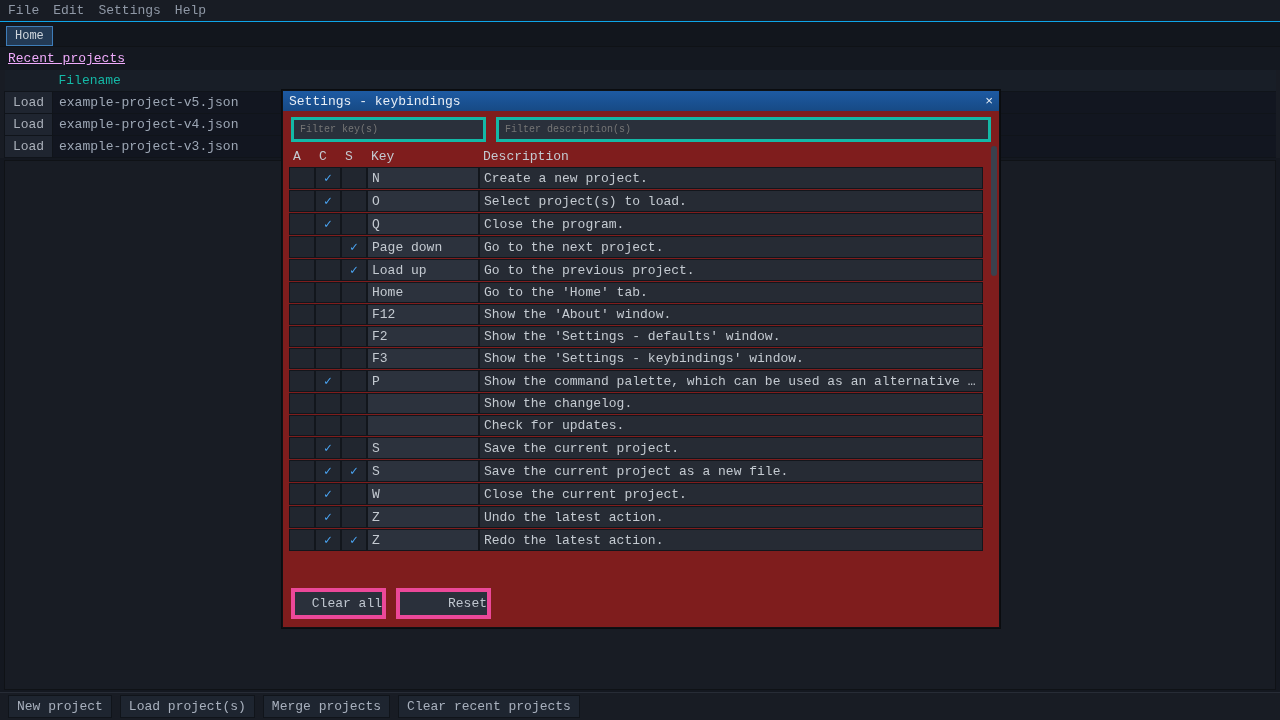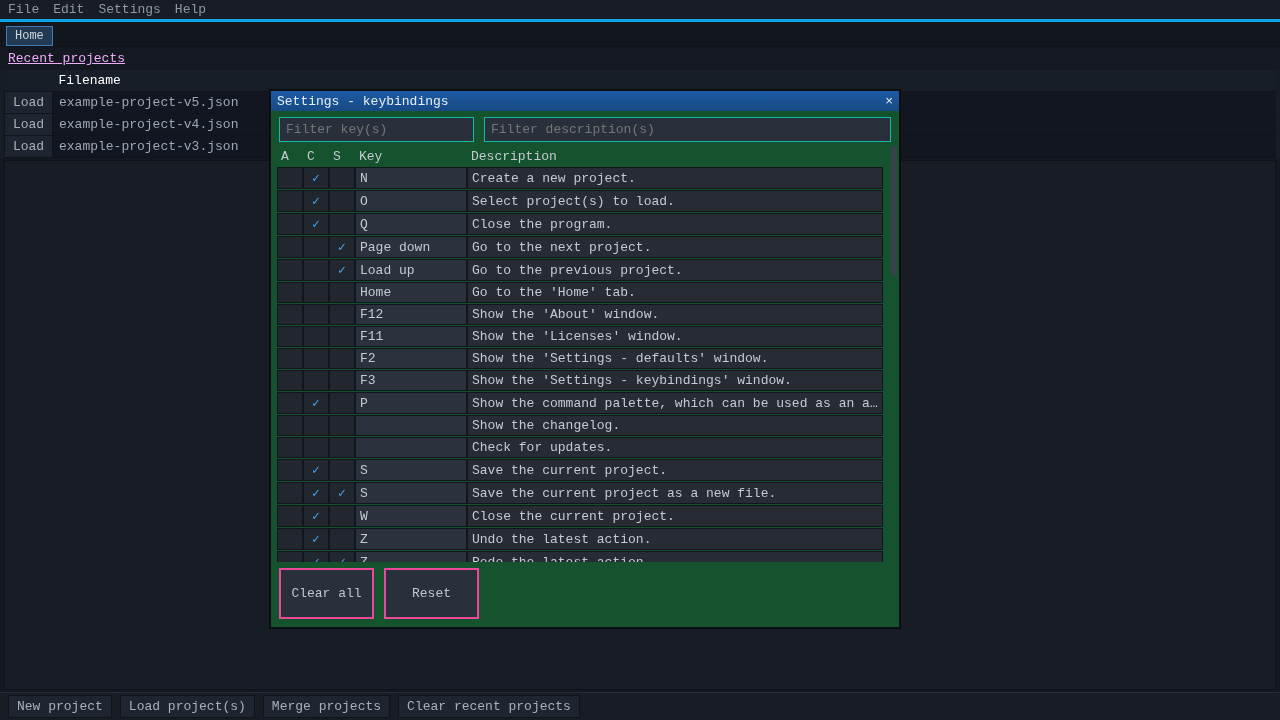--- a/index.html
+++ b/index.html
@@ -13,21 +13,21 @@
     position: relative;
   }
   
   .menubar {
     height: 22px;
     display: flex;
     align-items: center;
     padding: 0 8px;
     gap: 14px;
     background: #181c24;
-    border-bottom: 3px solid #0ea5e9;
+    border-bottom: 1px solid #0ea5e9;
   }
   .menubar span { color: #8f98a6; cursor: default; }
   
   .tabbar {
     height: 25px;
     display: flex;
     align-items: flex-end;
     background: #12161d;
     border-bottom: 1px solid #0f1216;
     padding-left: 6px;
@@ -48,21 +48,21 @@
   
   .proj-area { padding: 0 4px; background: #181c24; }
   .proj-table { width: 100%; border-collapse: collapse; }
   .proj-table th, .proj-table td {
     text-align: left;
     padding: 3px 6px;
     font-weight: normal;
     color: #9da7b5;
     border-bottom: 1px solid #10141a;
   }
-  .proj-table th { color: #ffffff; background:#181e27;margin-left:34px; }
+  .proj-table th { color: #14b8a6; background:#181e27;margin-left:34px; }
   .proj-table .load-cell {
     width: 48px;
     background: #1f2530;
     border: 1px solid #10141a;
     text-align: center;
     color: #aab0ba;
     font-family: Liberation Mono, monospace;
   }
   .proj-body { background:#121620; }
   .proj-big {
@@ -87,23 +87,23 @@
   .footer .fbtn {
     background: #1e2530;
     border: 1px solid #10141a;
     padding: 3px 8px;
     color: #a8b0bd;
   }
 
   
   .modal {
     position: absolute;
-    left: 270px; top: 90px;
-    width: 630px; height: 538px;
-    background: #14532d;
+    left: 282px; top: 90px;
+    width: 718px; height: 538px;
+    background: #7f1d1d;
     border: 1px solid #0e1114;
     box-shadow: 0 0 0 1px #0a0c0f;
     display: flex;
     flex-direction: column;
   }
   .modal-title {
     height: 20px;
     background: linear-gradient(#1d5aa3,#174a85);
     color: #e8eef5;
     display: flex;
@@ -113,25 +113,25 @@
     justify-content: space-between;
   }
   .modal-title .close { color:#e8eef5; cursor:default; }
   .filters {
     display: flex;
     gap: 10px;
     padding: 6px 8px 4px 8px;
   }
   .filters input {
     background: #2a303b;
-    border: 1px solid #14b8a6;
+    border: 3px solid #14b8a6;
     color: #8f98a6;
     padding: 4px 6px;
     font-family: inherit;
-    font-size: 13px;
+    font-size: 10px;
     outline: none;
   }
   .filters .f-key   { width: 195px; }
   .filters .f-desc  { flex: 1; }
 
   .kb-wrap {
     flex: 1;
     overflow: hidden;
     padding: 0 6px 0 6px;
     position: relative;
@@ -182,25 +182,25 @@
   .col-a{width:26px} .col-c{width:26px} .col-s{width:26px}
   .col-k{width:112px}
 
   .modal-footer {
     display: flex;
     gap: 10px;
     padding: 6px 8px 8px 8px;
   }
   .modal-footer .mbtn {
     background: #2a303b;
-    border: 2px solid #ec4899;
+    border: 4px solid #ec4899;
     color: #bfc6cf;
-    padding: 16px 0;
+    padding: 4px 0;
     width: 95px;
-    text-align: center;
+    text-align: right;
   }
 </style>
 </head>
 <body>
 
 <div class="menubar">
   <span>File</span>
   <span>Edit</span>
   <span>Settings</span>
   <span>Help</span>
@@ -323,27 +323,20 @@
             <td class="ck"></td>
             <td class="ck"></td>
             <td class="ck"></td>
             <td class="key-col">F12</td>
             <td class="desc-col">Show the 'About' window.</td>
           </tr>
           <tr>
             <td class="ck"></td>
             <td class="ck"></td>
             <td class="ck"></td>
-            <td class="key-col">F11</td>
-            <td class="desc-col">Show the 'Licenses' window.</td>
-          </tr>
-          <tr>
-            <td class="ck"></td>
-            <td class="ck"></td>
-            <td class="ck"></td>
             <td class="key-col">F2</td>
             <td class="desc-col">Show the 'Settings - defaults' window.</td>
           </tr>
           <tr>
             <td class="ck"></td>
             <td class="ck"></td>
             <td class="ck"></td>
             <td class="key-col">F3</td>
             <td class="desc-col">Show the 'Settings - keybindings' window.</td>
           </tr>

